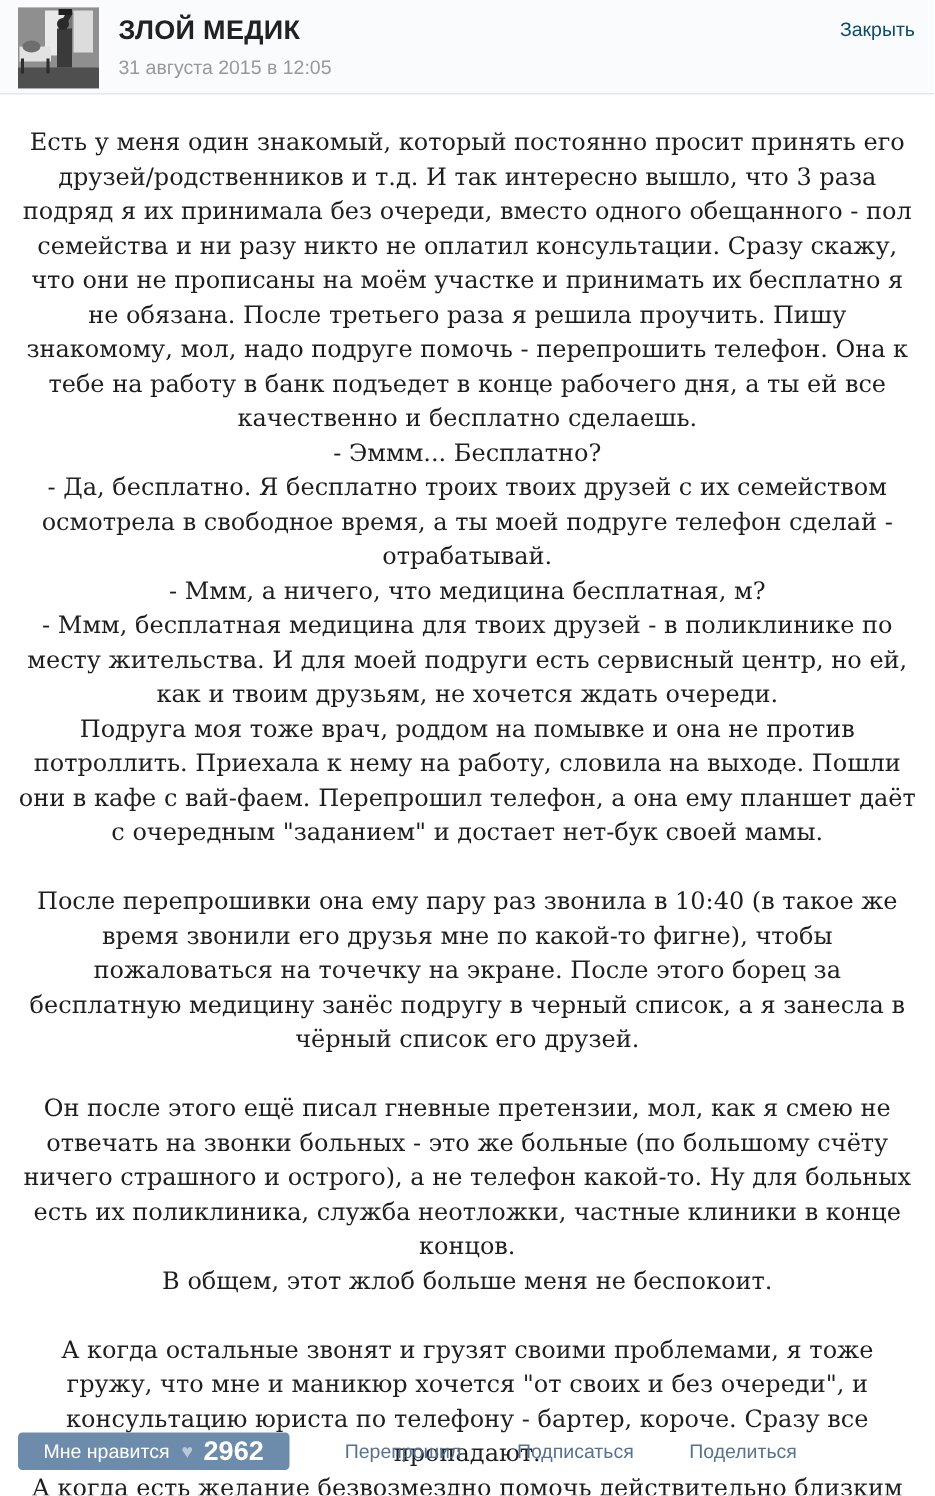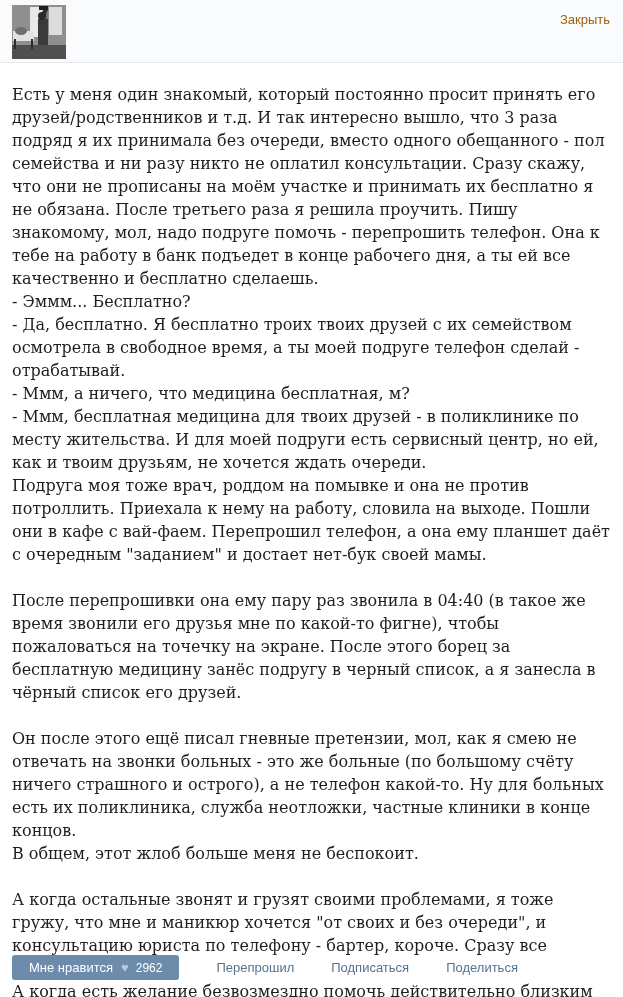--- a/index.html
+++ b/index.html
@@ -28,50 +28,50 @@
   .header-text{position:absolute;left:79px;top:10px;}
   .title{
     font-size:18px;font-weight:bold;color:#222;
     letter-spacing:.2px;cursor:pointer;
   }
   .date{
     margin-top:6px;font-size:13px;color:#999;cursor:pointer;
   }
   .close{
     position:absolute;right:13px;top:12px;
-    font-size:13px;color:#a16207;cursor:pointer;
+    font-size:13px;color:#0c4a6e;cursor:pointer;
   }
   
   .body{
     padding:20px 12px 0 12px;
     font-family:"DejaVu Serif","Liberation Serif",serif;
     font-size:16px;
     line-height:23px;
     color:#1e1e1e;
   }
-  .body .para{margin:0 0 23px 0;}
+  .body .para{margin:0 0 23px 0;text-align:center;}
   
   .footer{
     position:absolute;left:12px;top:955px;right:12px;
     display:flex;align-items:center;
   }
   .like-btn{
     display:inline-flex;align-items:center;
     height:25px;padding:0 17px;
     background:var(--like-button,#6d8cac);
     border-radius:3px;
     color:#fff;font-size:13px;
     cursor:pointer;white-space:nowrap;
   }
   .like-btn .heart{
     margin:0 7px 0 8px;
     font-size:13px;
     color:var(--heart,#b9c8da);
   }
-  .like-btn .count{font-size:12px;font-weight:normal;}
+  .like-btn .count{font-size:18px;font-weight:bold;}
   .footer-link{
     margin-left:37px;
     font-size:13px;
     color:var(--link,#55728f);
     text-decoration:none;
     cursor:pointer;
   }
 </style>
 </head>
 <body>
@@ -91,26 +91,30 @@
           <rect x="2" y="34" width="2" height="10" fill="#2c2c2c"></rect>
           <rect x="19" y="34" width="2" height="10" fill="#2c2c2c"></rect>
           <ellipse cx="9" cy="26" rx="6" ry="4" fill="#6e6e6e"></ellipse>
           <rect x="26" y="14" width="10" height="26" fill="#3a3a3a"></rect>
           <circle cx="30" cy="11" r="4" fill="#2b2b2b"></circle>
           <rect x="33" y="2" width="4" height="12" transform="rotate(30 33 2)" fill="#2b2b2b"></rect>
           <rect x="27" y="1" width="9" height="4" fill="#1f1f1f"></rect>
         </svg>
       </span>
     </div>
+    <div class="header-text">
+      <div class="title">ЗЛОЙ МЕДИК</div>
+      <div class="date">31 августа 2015 в 12:05</div>
+    </div>
     <div class="close">Закрыть</div>
   </div>
 
   <div class="body" id="post-body">
       <div class="para">Есть у меня один знакомый, который постоянно просит принять его друзей/родственников и т.д. И так интересно вышло, что 3 раза подряд я их принимала без очереди, вместо одного обещанного - пол семейства и ни разу никто не оплатил консультации. Сразу скажу, что они не прописаны на моём участке и принимать их бесплатно я не обязана. После третьего раза я решила проучить. Пишу знакомому, мол, надо подруге помочь - перепрошить телефон. Она к тебе на работу в банк подъедет в конце рабочего дня, а ты ей все качественно и бесплатно сделаешь.<br>- Эммм... Бесплатно?<br>- Да, бесплатно. Я бесплатно троих твоих друзей с их семейством осмотрела в свободное время, а ты моей подруге телефон сделай - отрабатывай.<br>- Ммм, а ничего, что медицина бесплатная, м?<br>- Ммм, бесплатная медицина для твоих друзей - в поликлинике по месту жительства. И для моей подруги есть сервисный центр, но ей, как и твоим друзьям, не хочется ждать очереди.<br>Подруга моя тоже врач, роддом на помывке и она не против потроллить. Приехала к нему на работу, словила на выходе. Пошли они в кафе с вай-фаем. Перепрошил телефон, а она ему планшет даёт с очередным "заданием" и достает нет-бук своей мамы.</div>
-      <div class="para">После перепрошивки она ему пару раз звонила в 04:40 (в такое же время звонили его друзья мне по какой-то фигне), чтобы пожаловаться на точечку на экране. После этого борец за бесплатную медицину занёс подругу в черный список, а я занесла в чёрный список его друзей.</div>
+      <div class="para">После перепрошивки она ему пару раз звонила в 10:40 (в такое же время звонили его друзья мне по какой-то фигне), чтобы пожаловаться на точечку на экране. После этого борец за бесплатную медицину занёс подругу в черный список, а я занесла в чёрный список его друзей.</div>
       <div class="para">Он после этого ещё писал гневные претензии, мол, как я смею не отвечать на звонки больных - это же больные (по большому счёту  ничего страшного и острого), а не телефон какой-то. Ну для больных есть их поликлиника, служба неотложки, частные клиники в конце концов.<br>В общем, этот жлоб больше меня не беспокоит.</div>
       <div class="para">А когда остальные звонят и грузят своими проблемами, я тоже гружу, что мне и маникюр хочется "от своих и без очереди", и консультацию юриста по телефону - бартер, короче. Сразу все пропадают.<br>А когда есть желание безвозмездно помочь действительно близким людям, так невозможно потом отбиться от их благодарностей! Вот их мнение я действительно ценю, и в три часа ночи проконсультирую по телефону. Но они же позже 19 не звонят, даже если надо.</div>
     </div>
 
   <div class="footer">
     <div class="like-btn">
       <span>Мне нравится</span>
       <span class="heart">♥</span>
       <span class="count">2962</span>
     </div>

